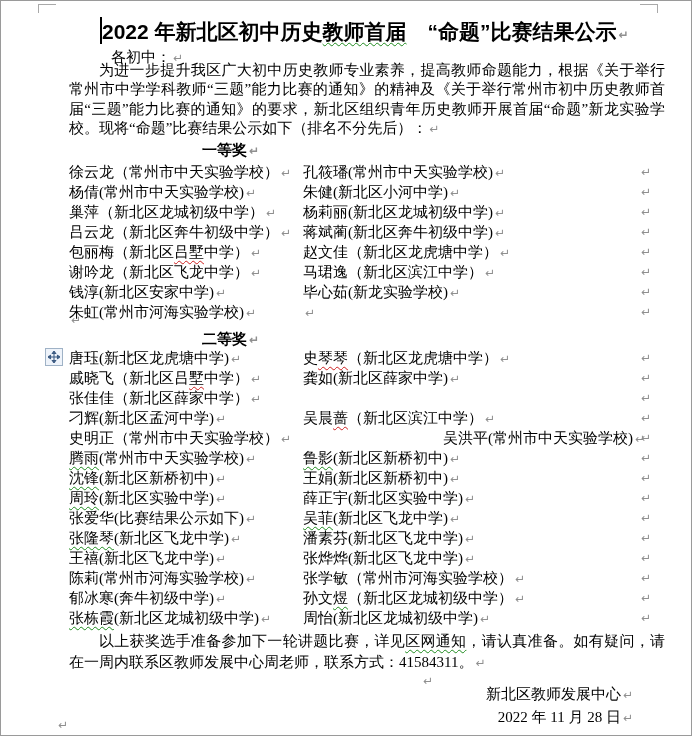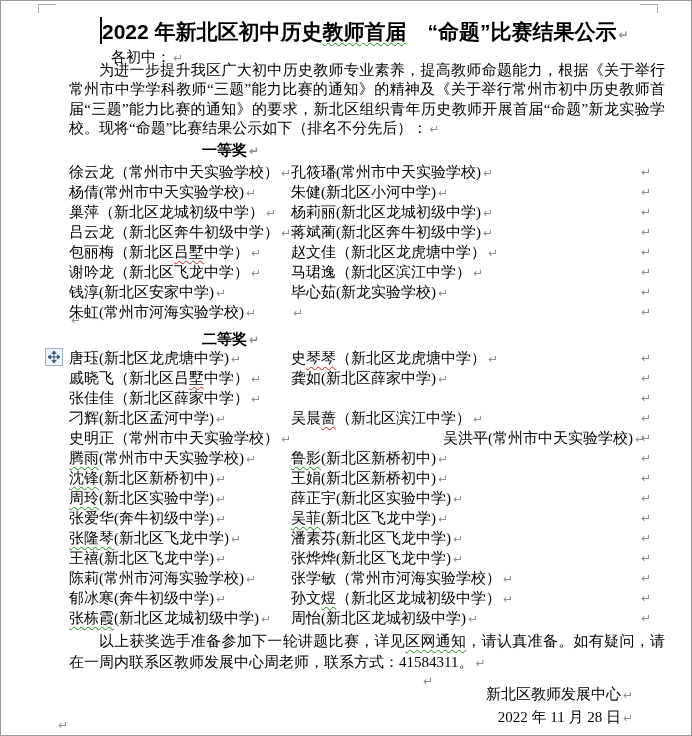--- a/index.html
+++ b/index.html
@@ -25,21 +25,21 @@
   .intro{
     position:absolute;left:68px;top:60px;width:596px;
     text-indent:2em;text-align:justify;line-height:19.4px;
   }
   .heading{position:absolute;font-weight:700;font-family:"Liberation Sans","DejaVu Sans",sans-serif;font-size:15px;}
   .heading.h1{left:201px;top:140px;}
   .heading.h2{left:201px;top:329px;}
   .list{position:absolute;left:68px;width:596px;}
   .list.l1{top:162px;}
   .list.l2{top:348px;}
-  .prize-row{display:flex;line-height:19px;position:relative;white-space:nowrap;}
+  .prize-row{display:flex;line-height:19px;position:relative;white-space:nowrap;gap:12px;}
   .cell.left{width:222px;flex:0 0 222px;}
   .cell.right{flex:1;}
   .pmark{color:#8f8f8f;font-size:12px;margin-left:2px;font-family:"DejaVu Sans",sans-serif;}
   .rowend{position:absolute;left:570px;top:0;}
   .lonemark{position:absolute;}
   .m-afterlist1{left:68px;top:312px;}
   .m-beforelist2{left:124px;top:347px;}
   .m-presig{left:420px;top:673px;}
   .m-bottom{left:55px;top:717px;}
   .anchor{position:absolute;left:44px;top:347px;width:16px;height:16px;
@@ -174,21 +174,21 @@
         <span class="cell left"><span class="sq-green">沈锋</span><span>(新北区新桥初中)</span><span class="pmark">↵</span></span>
         <span class="cell right"><span>王娟(新北区新桥初中)</span><span class="pmark">↵</span></span>
         <span class="pmark rowend">↵</span>
       </div>
       <div class="prize-row">
         <span class="cell left"><span class="sq-green">周玲</span><span>(新北区实验中学)</span><span class="pmark">↵</span></span>
         <span class="cell right"><span>薛正宇(新北区实验中学)</span><span class="pmark">↵</span></span>
         <span class="pmark rowend">↵</span>
       </div>
       <div class="prize-row">
-        <span class="cell left"><span>张爱华(奔牛初级中学)</span><span class="pmark">↵</span></span>
+        <span class="cell left"><span>张爱华(比赛结果公示如下)</span><span class="pmark">↵</span></span>
         <span class="cell right"><span class="sq-green">吴菲</span><span>(新北区飞龙中学)</span><span class="pmark">↵</span></span>
         <span class="pmark rowend">↵</span>
       </div>
       <div class="prize-row">
         <span class="cell left"><span class="sq-green">张隆琴</span><span>(新北区飞龙中学)</span><span class="pmark">↵</span></span>
         <span class="cell right"><span>潘素芬(新北区飞龙中学)</span><span class="pmark">↵</span></span>
         <span class="pmark rowend">↵</span>
       </div>
       <div class="prize-row">
         <span class="cell left"><span>王禧(新北区飞龙中学)</span><span class="pmark">↵</span></span>

